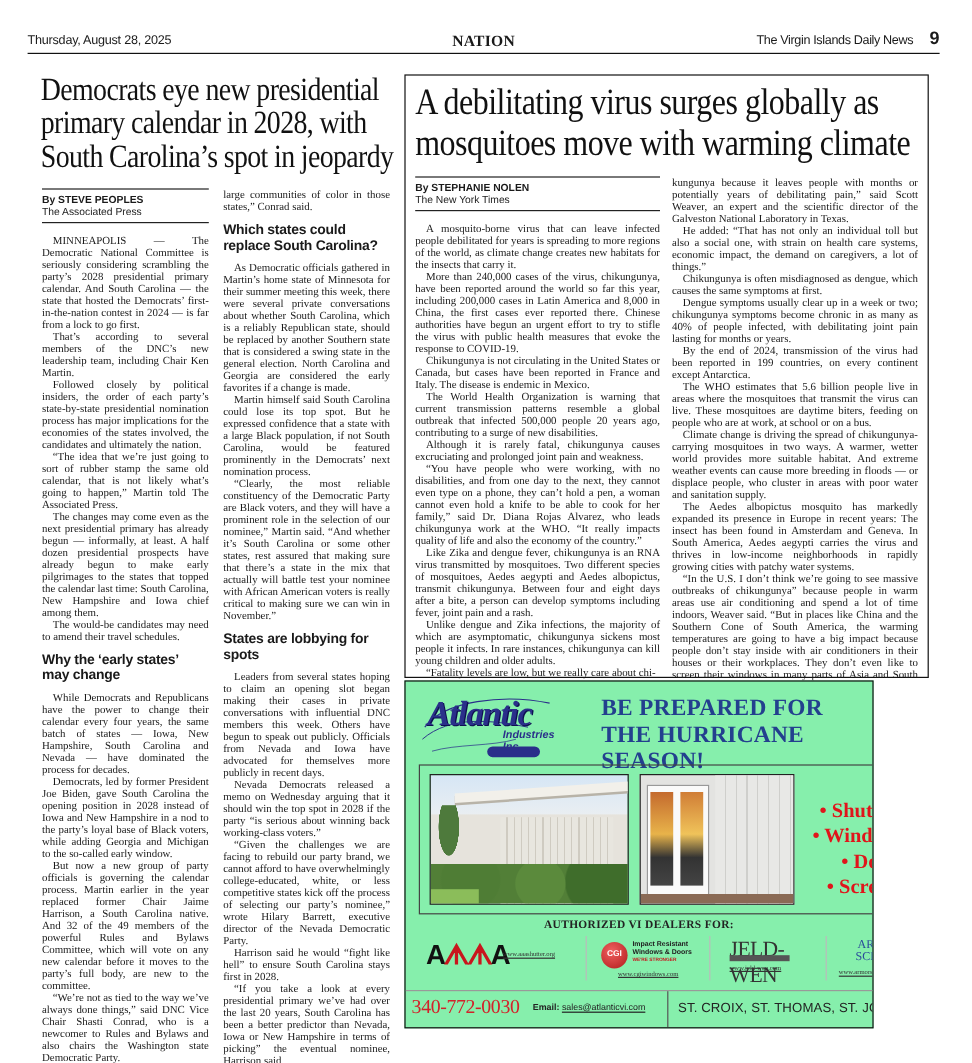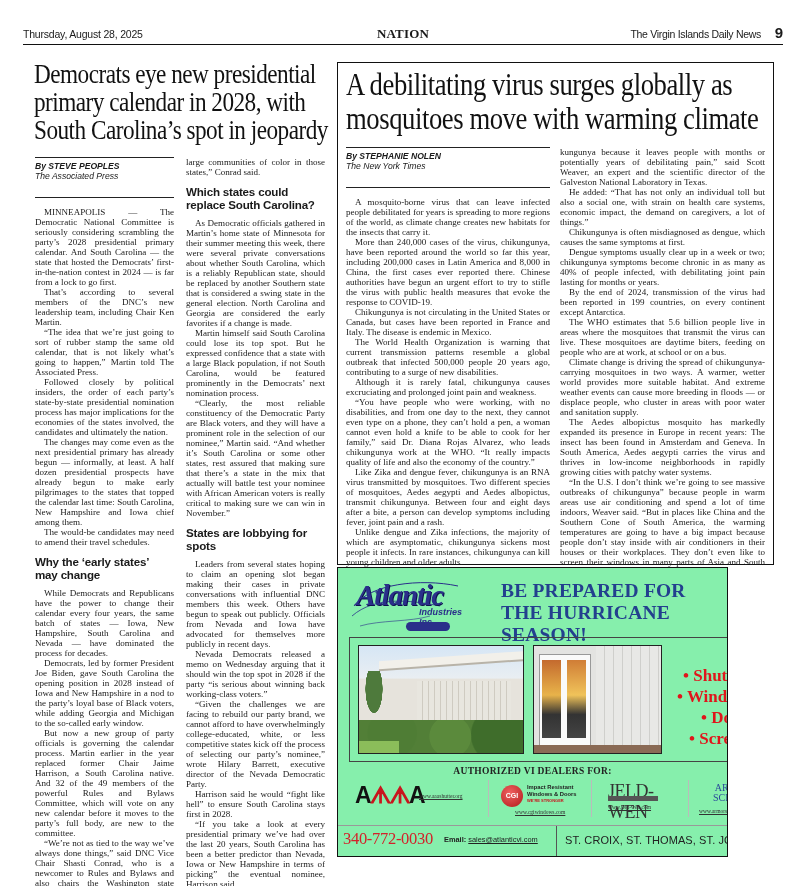--- a/index.html
+++ b/index.html
@@ -9,21 +9,21 @@
   .masthead { position: absolute; left: 23px; top: 26px; width: 760px; height: 19px; border-bottom: 1.5px solid #111; }
   .masthead .date { position: absolute; left: 0; top: 2px; font-family: "Liberation Sans", sans-serif; font-size: 10.5px; font-stretch: condensed; letter-spacing: -0.2px; }
   .masthead .section { position: absolute; left: 0; right: 0; top: 0; text-align: center; font-family: "Liberation Serif", serif; font-weight: bold; font-size: 13px; letter-spacing: 0.2px; }
   .masthead .paper { position: absolute; right: 22px; top: 2px; font-family: "Liberation Sans", sans-serif; font-size: 10.5px; letter-spacing: -0.3px; }
   .masthead .page { position: absolute; right: 0; top: -2px; font-family: "Liberation Sans", sans-serif; font-weight: bold; font-size: 15px; }
 
   .hed { font-family: "Liberation Serif", serif; font-weight: normal; color: #111; transform-origin: left top; }
   .hed-left { position: absolute; left: 34px; top: 60px; font-size: 27px; line-height: 28px; letter-spacing: -0.6px; width: 300px; transform: scaleX(0.86); width: 350px; }
   .hed-right { position: absolute; left: 346px; top: 68px; font-size: 31px; line-height: 34px; letter-spacing: -0.5px; transform: scaleX(0.86); width: 500px; }
 
-  .byline { border-top: 1.3px solid #222; border-bottom: 1.3px solid #222; padding: 3px 0 16px 0; font-family: "Liberation Sans", sans-serif; font-style: italic; }
+  .byline { border-top: 1.3px solid #222; border-bottom: 1.3px solid #222; padding: 3px 0 4px 0; font-family: "Liberation Sans", sans-serif; }
   .byline .name { font-size: 8.6px; font-weight: bold; display: block; line-height: 10px; }
   .byline .org { font-size: 8.6px; display: block; line-height: 10px; }
 
   .col { position: absolute; font-size: 9.05px; line-height: 10px; text-align: justify; hyphens: manual; }
   .col p { text-indent: 9px; }
   .col p.noindent { text-indent: 0; }
   .col h3 { font-family: "Liberation Sans", sans-serif; font-weight: bold; font-size: 11.6px; line-height: 13px; margin: 8px 0 7px 0; text-align: left; letter-spacing: -0.2px; }
 
   #colA { left: 35px; top: 157px; width: 139px; }
   #colA .byline { margin-bottom: 9px; }
@@ -90,22 +90,22 @@
 
 <h1 class="hed hed-left">Democrats eye new presidential primary calendar in 2028, with South Carolina’s spot in jeopardy</h1>
 
 <div class="col" id="colA">
   <div class="byline">
     <span class="name">By STEVE PEOPLES</span>
     <span class="org">The Associated Press</span>
   </div>
   <p>MINNEAPOLIS — The Democratic National Committee is seriously considering scrambling the party’s 2028 presidential primary calendar. And South Carolina — the state that hosted the Democrats’ first-in-the-nation contest in 2024 — is far from a lock to go first.</p>
   <p>That’s according to several members of the DNC’s new leadership team, including Chair Ken Martin.</p>
+  <p>Followed closely by political insiders, the order of each party’s state-by-state presidential nomination process has major implications for the economies of the states involved, the candidates and ultimately the nation.</p>
   <p>“The idea that we’re just going to sort of rubber stamp the same old calendar, that is not likely what’s going to happen,” Martin told The Associated Press.</p>
-  <p>Followed closely by political insiders, the order of each party’s state-by-state presidential nomination process has major implications for the economies of the states involved, the candidates and ultimately the nation.</p>
   <p>The changes may come even as the next presidential primary has already begun — informally, at least. A half dozen presidential prospects have already begun to make early pilgrimages to the states that topped the calendar last time: South Carolina, New Hampshire and Iowa chief among them.</p>
   <p>The would-be candidates may need to amend their travel schedules.</p>
   <h3>Why the ‘early states’ may change</h3>
   <p>While Democrats and Republicans have the power to change their calendar every four years, the same batch of states — Iowa, New Hampshire, South Carolina and Nevada — have dominated the process for decades.</p>
   <p>Democrats, led by former President Joe Biden, gave South Carolina the opening position in 2028 instead of Iowa and New Hampshire in a nod to the party’s loyal base of Black voters, while adding Georgia and Michigan to the so-called early window.</p>
   <p>But now a new group of party officials is governing the calendar process. Martin earlier in the year replaced former Chair Jaime Harrison, a South Carolina native. And 32 of the 49 members of the powerful Rules and Bylaws Committee, which will vote on any new calendar before it moves to the party’s full body, are new to the committee.</p>
   <p>“We’re not as tied to the way we’ve always done things,” said DNC Vice Chair Shasti Conrad, who is a newcomer to Rules and Bylaws and also chairs the Washington state Democratic Party.</p>
 
 </div>
 

